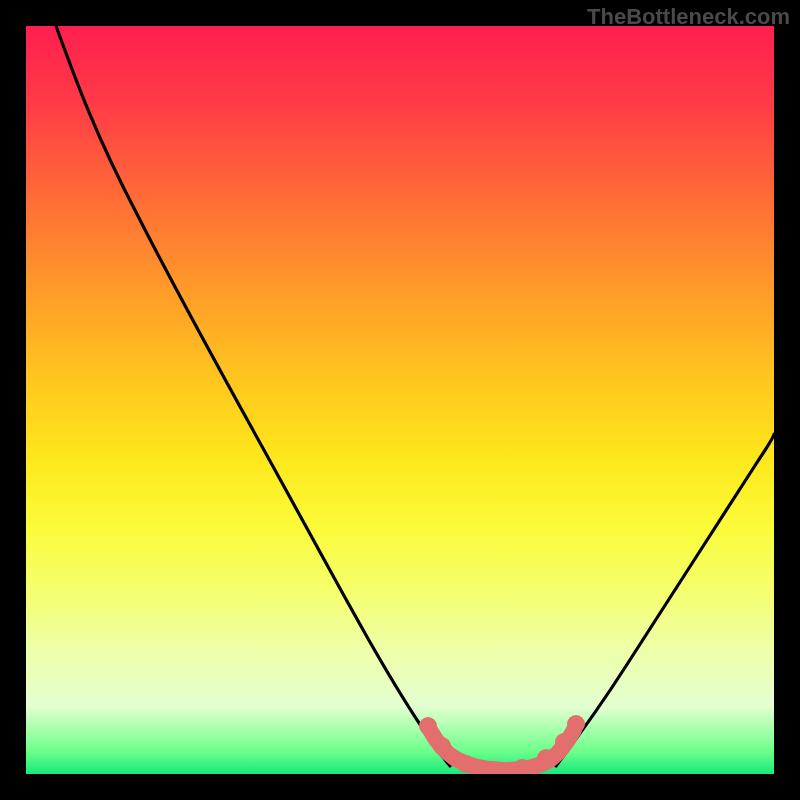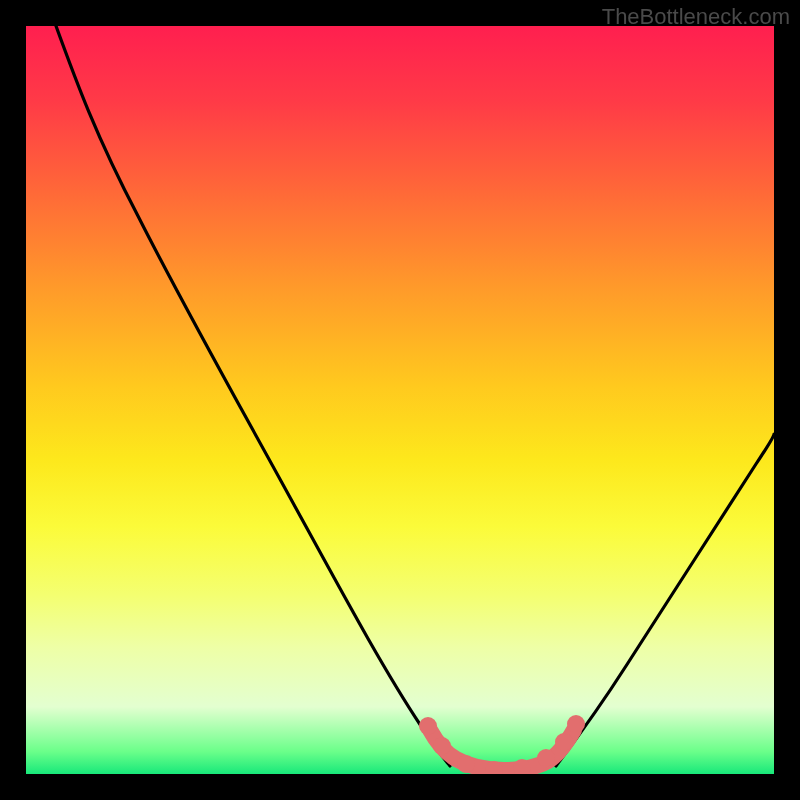--- a/index.html
+++ b/index.html
@@ -10,21 +10,21 @@
     overflow: hidden;
     position: relative;
     font-family: Arial, Helvetica, sans-serif;
   }
   .watermark {
     position: absolute;
     top: 4px;
     right: 10px;
     color: #4a4a4a;
     font-size: 22px;
-    font-weight: 400;
+    font-weight: 700;
     z-index: 10;
   }
   .plot {
     position: absolute;
     left: 26px;
     top: 26px;
     width: 748px;
     height: 748px;
     overflow: hidden;
   }

